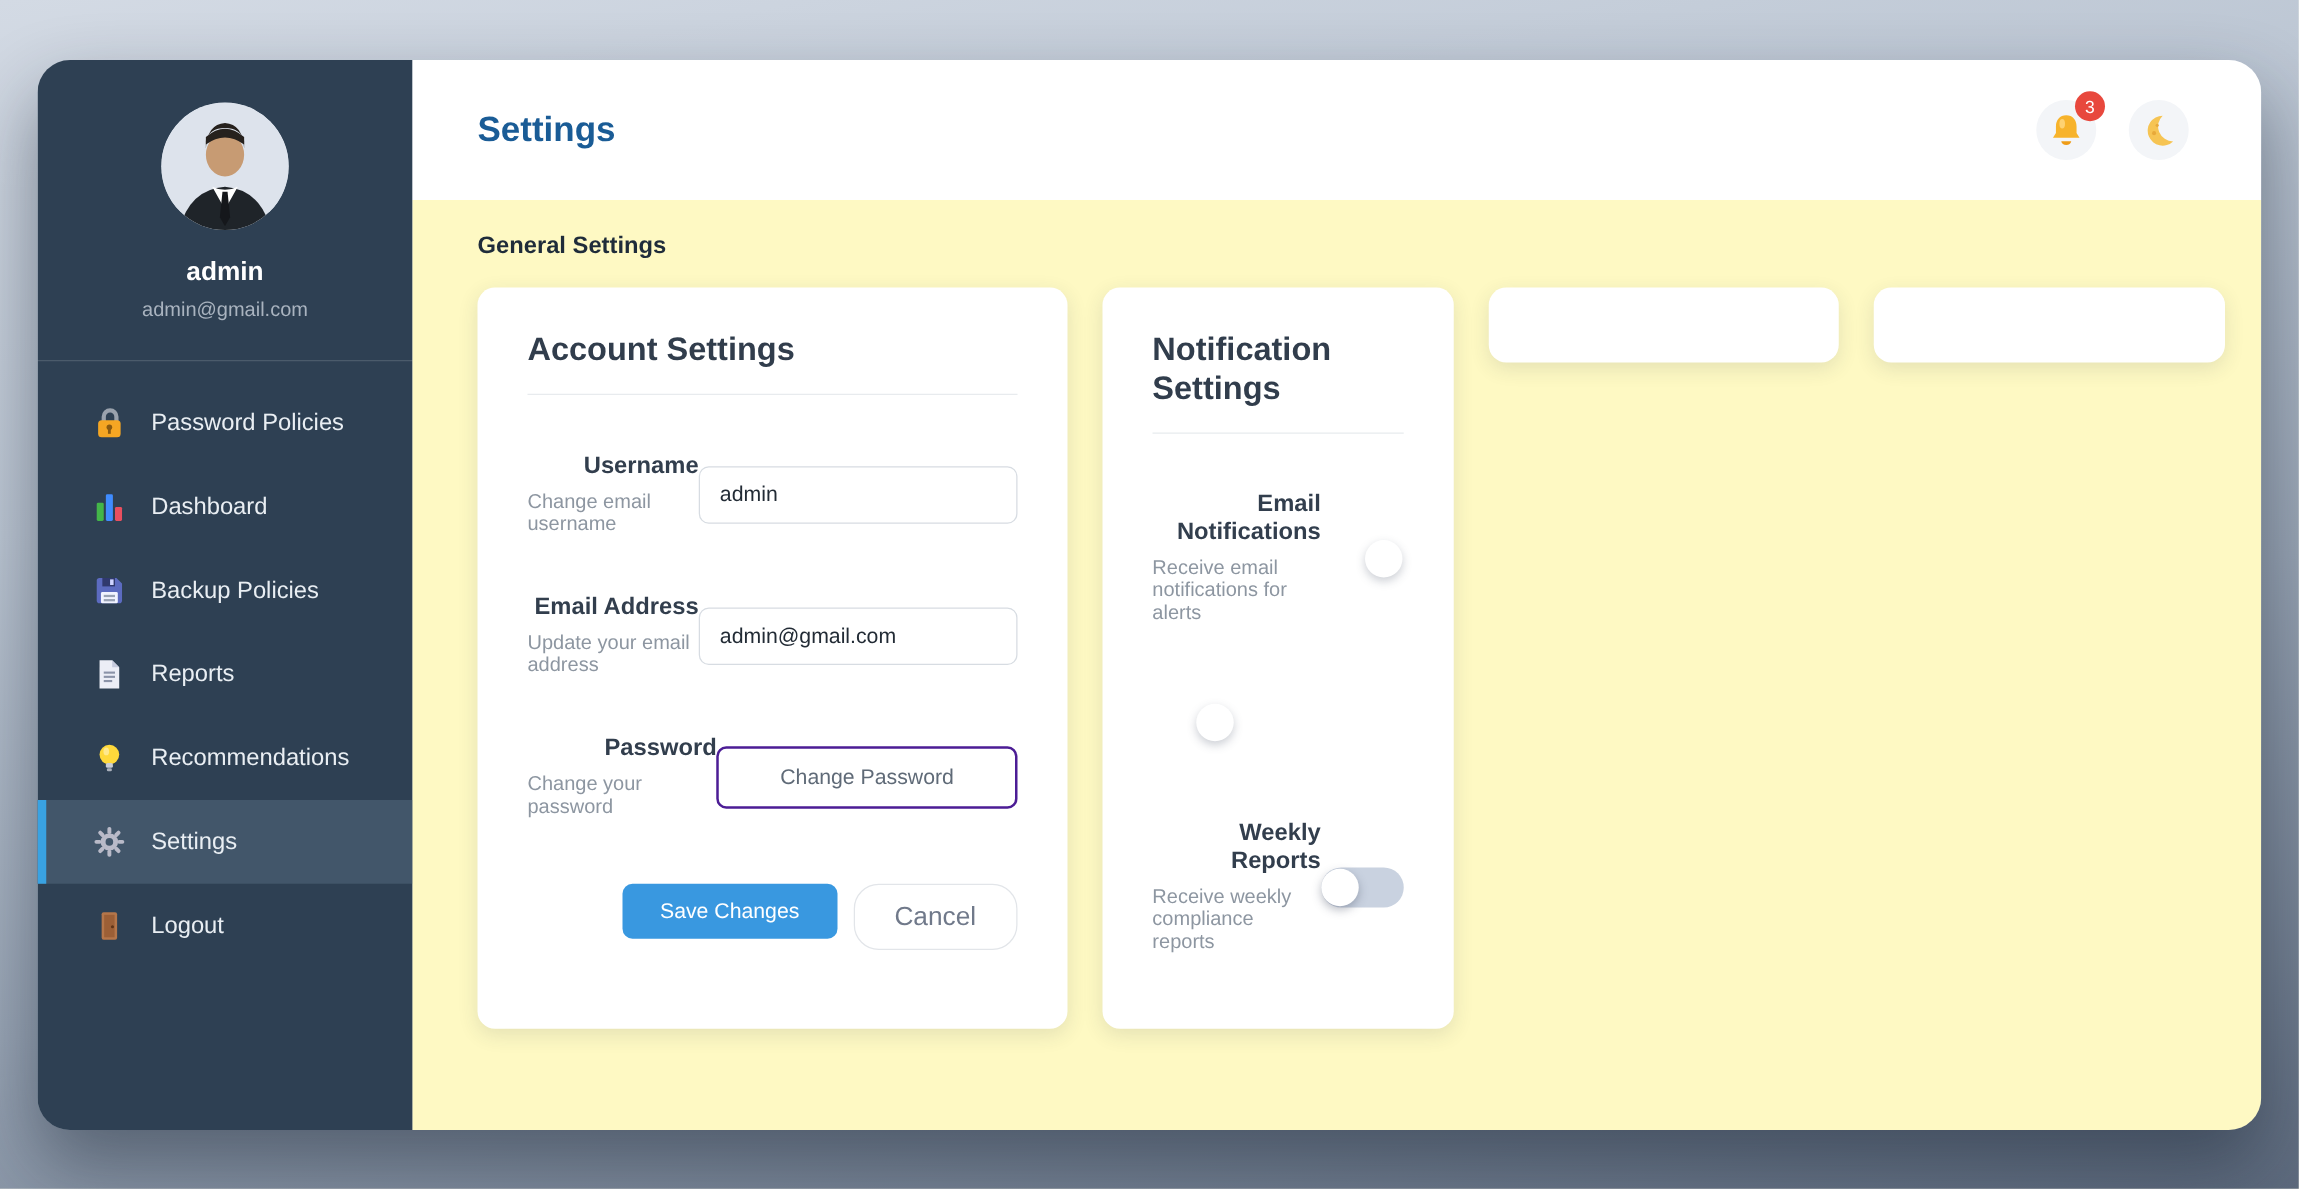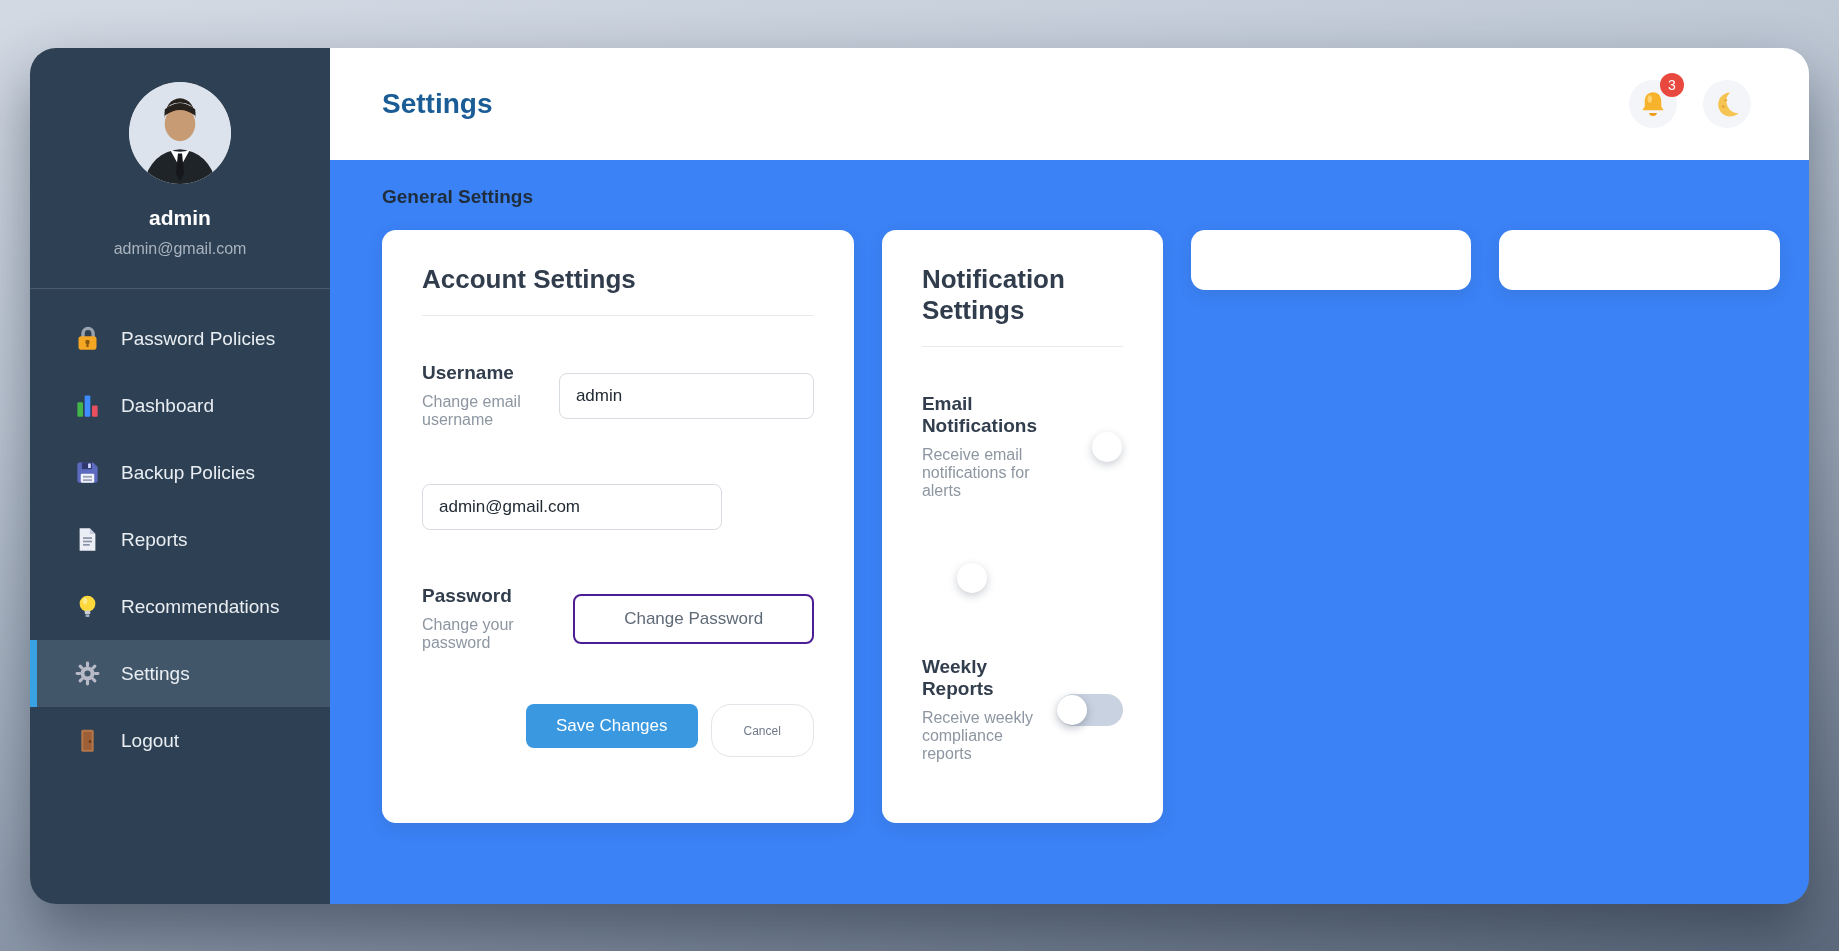--- a/index.html
+++ b/index.html
@@ -35,49 +35,49 @@
   header{height:112px;flex:none;background:#fff;display:flex;align-items:center;justify-content:space-between;padding:0 58px 0 52px;}
   h1{margin:0;font-size:28px;font-weight:bold;color:#1a5c96;}
   .hicons{display:flex;gap:26px;}
   .icon-btn{position:relative;width:48px;height:48px;border-radius:50%;border:none;background:#f3f5f8;display:flex;align-items:center;justify-content:center;cursor:pointer;padding:0;}
   .icon-btn svg{width:30px;height:30px;}
   .badge{
     position:absolute;top:-7px;right:-7px;width:24px;height:24px;border-radius:50%;
     background:#e8483d;color:#fff;font-size:14px;display:flex;align-items:center;justify-content:center;
   }
   
-  .content{flex:1;background:#3b82f6;padding:26px 29px 0 52px;overflow:hidden;}
+  .content{flex:1;background:#fef9c3;padding:26px 29px 0 52px;overflow:hidden;}
   .section-title{font-size:19px;font-weight:bold;color:#1f2c3a;line-height:22px;}
   .grid{display:grid;grid-template-columns:1fr 1fr 1fr 1fr;gap:32px 28px;margin-top:22px;}
   .card{
     background:#fff;border-radius:14px;height:593px;box-sizing:border-box;
     padding:34px 40px 0;box-shadow:0 5px 16px rgba(40,55,75,.12);
   }
   .card h2{margin:0;font-size:26px;font-weight:600;color:#313d4c;}
   .card-divider{height:1px;background:#e8ebee;margin-top:20px;}
   .row{display:flex;align-items:center;justify-content:space-between;min-height:64px;margin-top:46px;}
-  .row-label .t{font-size:19px;font-weight:bold;color:#323e4d;}
+  .row-label .t{font-size:19px;font-weight:bold;color:#323e4d;text-align:right;}
   .row-label .s{font-size:16px;color:#8d96a1;margin-top:9px;}
   .text-input{
     width:300px;height:46px;box-sizing:border-box;background:#fff;
     border:1px solid #d7dce2;border-radius:8px;padding:0 16px;
     font-size:17px;color:#222b35;font-family:"Liberation Sans",sans-serif;
   }
   .btn-outline{
     width:260px;height:50px;background:#fff;border:2px solid #4c1d95;border-radius:8px;
     font-size:17px;color:#5f6a77;cursor:pointer;font-family:"Liberation Sans",sans-serif;
   }
   .btn-row{display:flex;justify-content:flex-end;gap:13px;margin-top:52px;}
   .btn-primary{
     background:#3998e0;color:#fff;border:none;border-radius:8px;height:44px;padding:0 30px;
     font-size:17px;cursor:pointer;font-family:"Liberation Sans",sans-serif;
   }
   .btn-ghost{
     background:#fff;color:#70798a;border:1px solid #e2e5e9;border-radius:20px;height:53px;padding:0 32px;
-    font-size:12px;cursor:pointer;font-family:"Liberation Sans",sans-serif;
+    font-size:21px;cursor:pointer;font-family:"Liberation Sans",sans-serif;
   }
   
   .toggle{width:66px;height:32px;border-radius:16px;position:relative;flex:none;cursor:pointer;}
   .toggle .knob{position:absolute;top:1px;width:30px;height:30px;border-radius:50%;background:#fff;}
   .toggle[data-state="on"]{background:#fff;}
   .toggle[data-state="on"] .knob{right:1px;box-shadow:0 3px 8px rgba(70,80,100,.28);}
   .toggle[data-state="off"]{background:#c9d2e0;}
   .toggle[data-state="off"] .knob{left:0;box-shadow:0 3px 8px rgba(70,80,100,.38);}
   .prio-select{
     width:188px;height:28px;border:1px solid #767676;background:#fff;color:#000;
@@ -234,20 +234,24 @@
 
           <div class="row">
             <div class="row-label">
               <div class="t">Username</div>
               <div class="s">Change email username</div>
             </div>
             <input class="text-input" type="text" value="admin" style="">
           </div>
 
           <div class="row">
+            <div class="row-label">
+              <div class="t">Email Address</div>
+              <div class="s">Update your email address</div>
+            </div>
             <input class="text-input" type="text" value="admin@gmail.com" style="">
           </div>
 
           <div class="row">
             <div class="row-label">
               <div class="t">Password</div>
               <div class="s">Change your password</div>
             </div>
             <button class="btn-outline">Change Password</button>
           </div>

